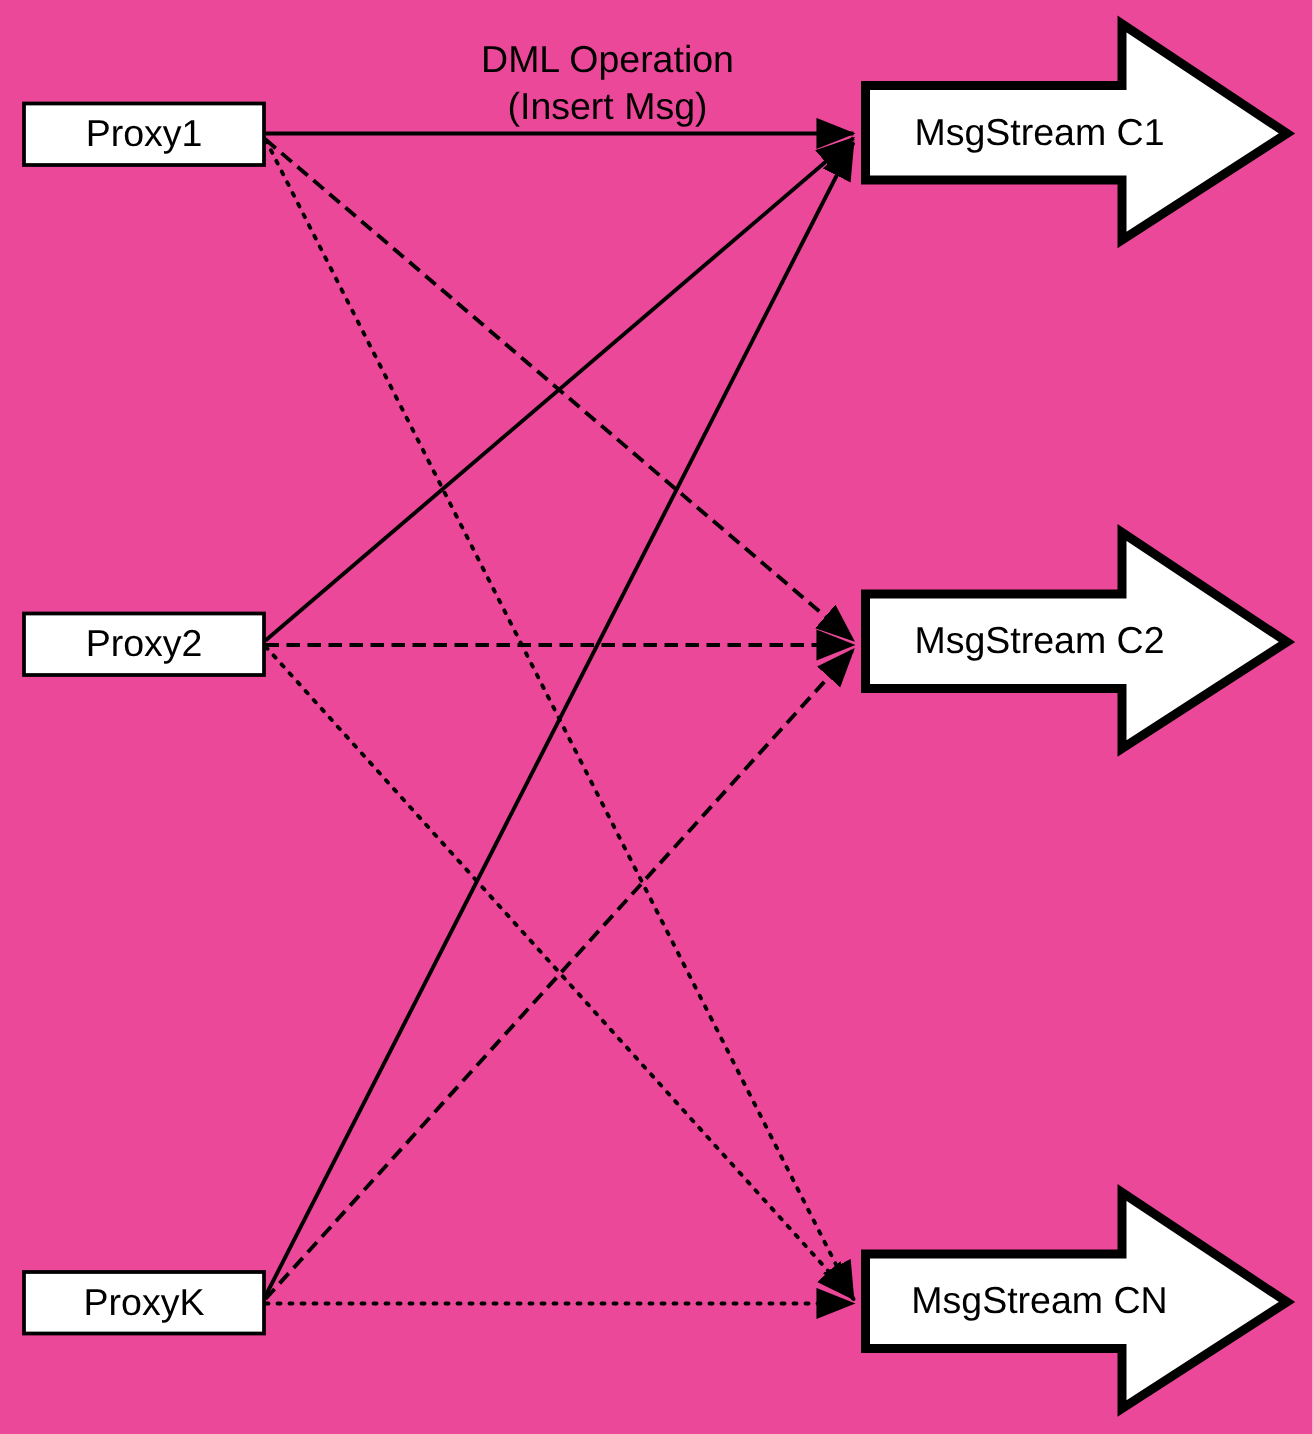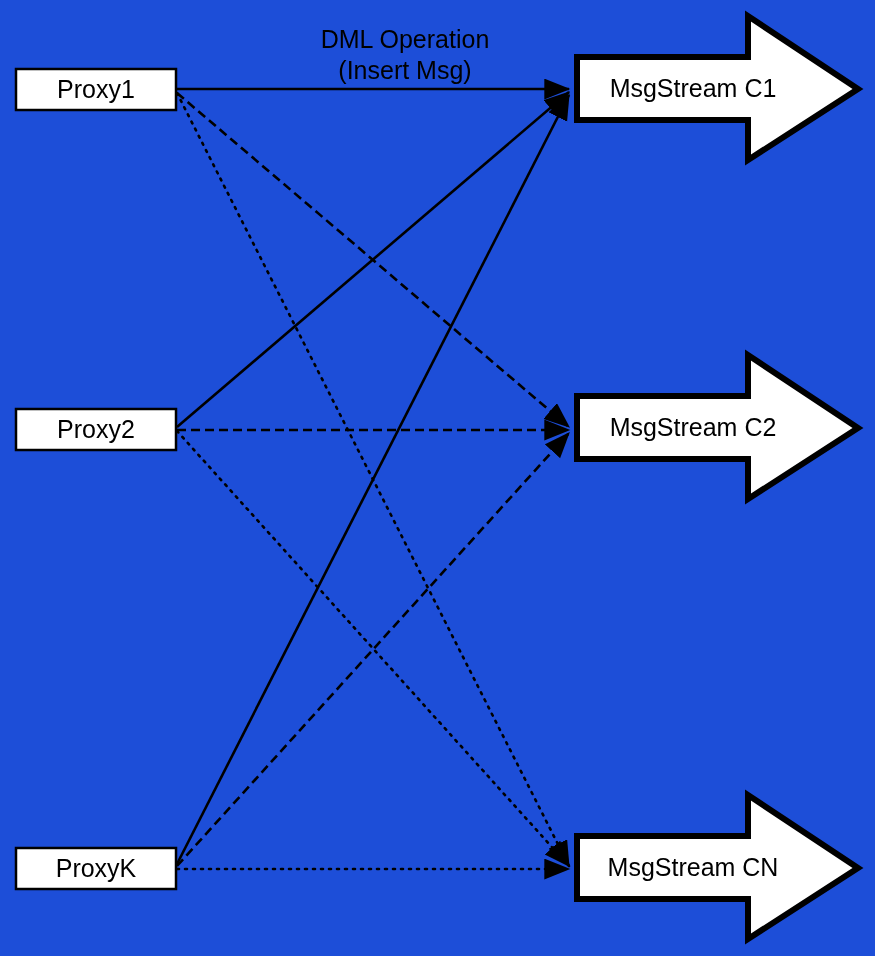--- a/index.html
+++ b/index.html
@@ -10,21 +10,21 @@
   body {
     width: 875px;
     height: 956px;
     font-family: "Liberation Sans", sans-serif;
     overflow: hidden;
   }
   #diagram-root {
     position: relative;
     width: 875px;
     height: 956px;
-    background: #1d4ed8;
+    background: #ec4899;
   }
   svg#diagram-svg {
     display: block;
     width: 875px;
     height: 956px;
   }
   .node-box-rect {
     fill: #ffffff;
     stroke: #000000;
     stroke-width: 2.5;

